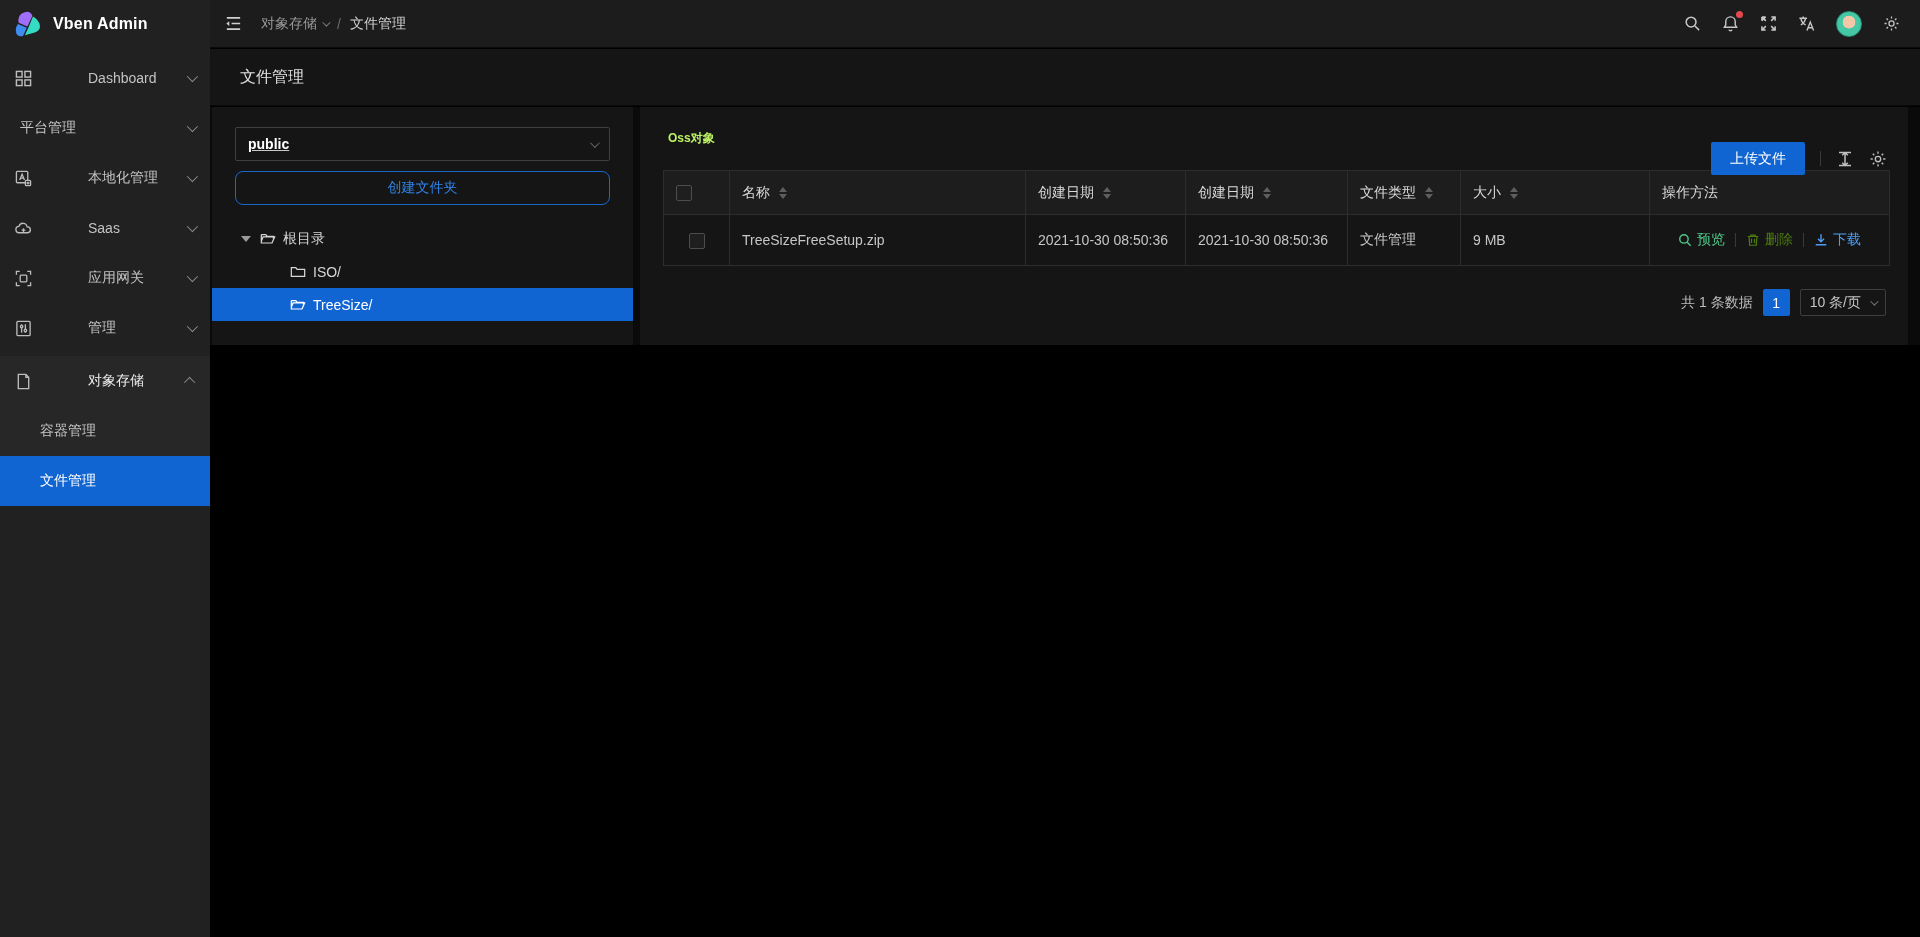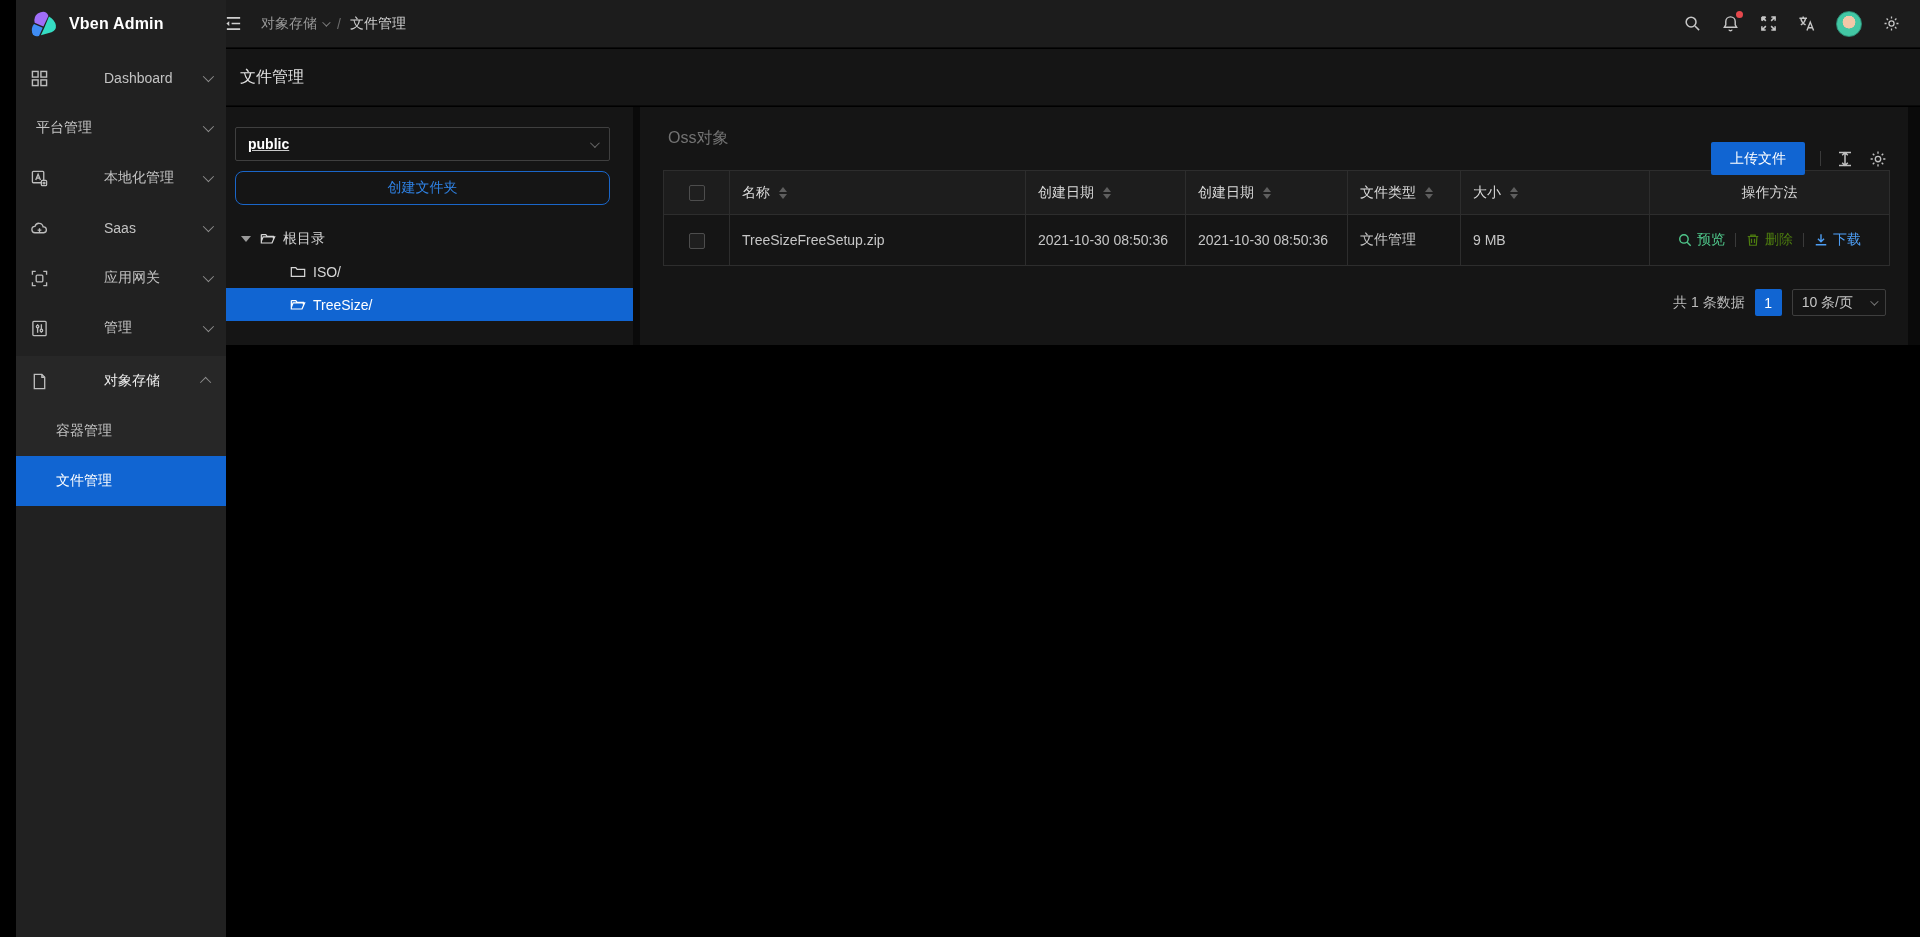--- a/index.html
+++ b/index.html
@@ -6,21 +6,21 @@
   html,body { width:1920px; height:937px; }
   body {
     background:#000;
     font-family:"Liberation Sans", sans-serif;
     position:relative; overflow:hidden;
     color:#c9c9c9; font-size:14px;
   }
   svg { display:block; }
 
   
-  .sidebar { position:absolute; left:16px; top:0; width:210px; height:937px; background:#212121; z-index:3; }
+  .sidebar { position:absolute; left:0; top:0; width:210px; height:937px; background:#212121; z-index:3; }
   .logo { height:48px; display:flex; align-items:center; gap:10px; padding-left:13px; }
   .logo-title { color:#ffffff; font-weight:bold; font-size:16px; letter-spacing:.2px; }
   .menu { padding-top:2px; }
   .menu-item { height:44px; margin:6px 0; display:flex; align-items:center; padding:0 15px;
     color:#c3c3c3; cursor:pointer; position:relative;gap:46px; }
   .menu-item .mi-icon { width:17px; height:17px; margin-right:10px; flex:0 0 17px; color:#bdbdbd; }
   .menu-item .chev { position:absolute; right:15px; }
   .menu-item.no-icon { padding-left:20px; }
   .submenu-open { background:#272727; margin:6px 0; }
   .submenu-open .menu-item { margin:0; height:50px; color:#f0f0f0; }
@@ -67,30 +67,30 @@
   .tree { margin-top:17px; }
   .tree-row { height:33px; display:flex; align-items:center; color:#d6d6d6; cursor:pointer; gap:7px; }
   .tree-row .caret { width:0; height:0; border-left:5px solid transparent; border-right:5px solid transparent;
     border-top:6px solid #9a9a9a; margin:0 2px 0 6px; }
   .tree-row.lvl2 { padding-left:55px; }
   .tree-row.selected { background:#1165d2; color:#ffffff; margin:0 -23px; padding-left:78px; }
   .folder-ic { width:16px; height:16px; color:currentColor; flex:0 0 16px; }
 
   
   .oss-toolbar { height:63px; display:flex; align-items:center; padding:0 21px 0 28px; }
-  .oss-title { color:#737373; font-size:16px; font-weight:normal; }
+  .oss-title { color:#bef264; font-size:12px; font-weight:bold; }
   .toolbar-right { margin-left:auto; display:flex; align-items:center; gap:15px;margin-top:40px; }
   .upload-btn { height:33px; padding:0 19px; background:#1165d2; border:none; border-radius:2px;
     color:#fff; font-size:14px; cursor:pointer; display:flex; align-items:center; }
   .tb-sep { width:1px; height:15px; background:#3a3a3a; }
   .tb-icon { width:18px; height:18px; color:#c0c0c0; cursor:pointer; }
 
   table.oss { border-collapse:collapse; margin-left:23px; width:1226px; table-layout:fixed; }
   .oss th, .oss td { border:1px solid #2d2d2d; padding:0 12px; }
-  .oss th { height:44px; background:#1d1d1d; color:#d9d9d9; font-weight:normal; text-align:center;font-family:Liberation Mono, monospace; }
+  .oss th { height:44px; background:#1d1d1d; color:#d9d9d9; font-weight:normal; text-align:left;font-family:Liberation Mono, monospace; }
   .oss td { height:51px; color:#c6c6c6; }
   .th-inner { display:flex; align-items:center; gap:9px; cursor:pointer; }
   .sorter { display:inline-flex; flex-direction:column; gap:2px; }
   .sorter i { width:0; height:0; border-left:4px solid transparent; border-right:4px solid transparent; display:block; }
   .sorter .s-up { border-bottom:5px solid #5e5e5e; }
   .sorter .s-dn { border-top:5px solid #5e5e5e; }
   .col-center { text-align:center; }
   .cb { width:16px; height:16px; border:1px solid #4d4d4d; border-radius:2px; background:#1f1f1f;
     display:inline-block; cursor:pointer; vertical-align:middle; }
   .cell-check { text-align:center; }
@@ -100,21 +100,21 @@
   .action svg { width:14px; height:14px; }
   .act-preview { color:#50c98c; }
   .act-delete { color:#4d7c0f;justify-content:center; }
   .act-download { color:#4d9df3; }
   .act-sep { width:1px; height:14px; background:#3a3a3a; }
 
   .pagination { position:absolute; right:22px; top:182px; display:flex; align-items:center; gap:10px; color:#bcbcbc; }
   .page-active { min-width:27px; height:27px; background:#1165d2; color:#fff; border-radius:2px;
     display:flex; align-items:center; justify-content:center; cursor:pointer; }
   .page-size { height:27px; border:1px solid #3e3e3e; border-radius:2px; padding:0 9px; display:flex;
-    align-items:center; gap:17px; color:#c6c6c6; cursor:pointer; }
+    align-items:center; gap:9px; color:#c6c6c6; cursor:pointer; }
   .page-size .chev { width:6px; height:6px; border-color:#777; }
 </style>
 </head>
 <body>
 
 <aside class="sidebar">
   <div class="logo">
     <svg width="30" height="30" viewBox="0 0 48 48">
       <path fill="#a06ef8" d="M14 7 q13 -7 17 4 l-8 17 -14 -6 q-2 -10 5 -15 z"></path>
       <path fill="#3f8cf3" d="M8 24 l14 6 -6 13 q-9 2 -11 -5 q-2 -8 3 -14 z"></path>

